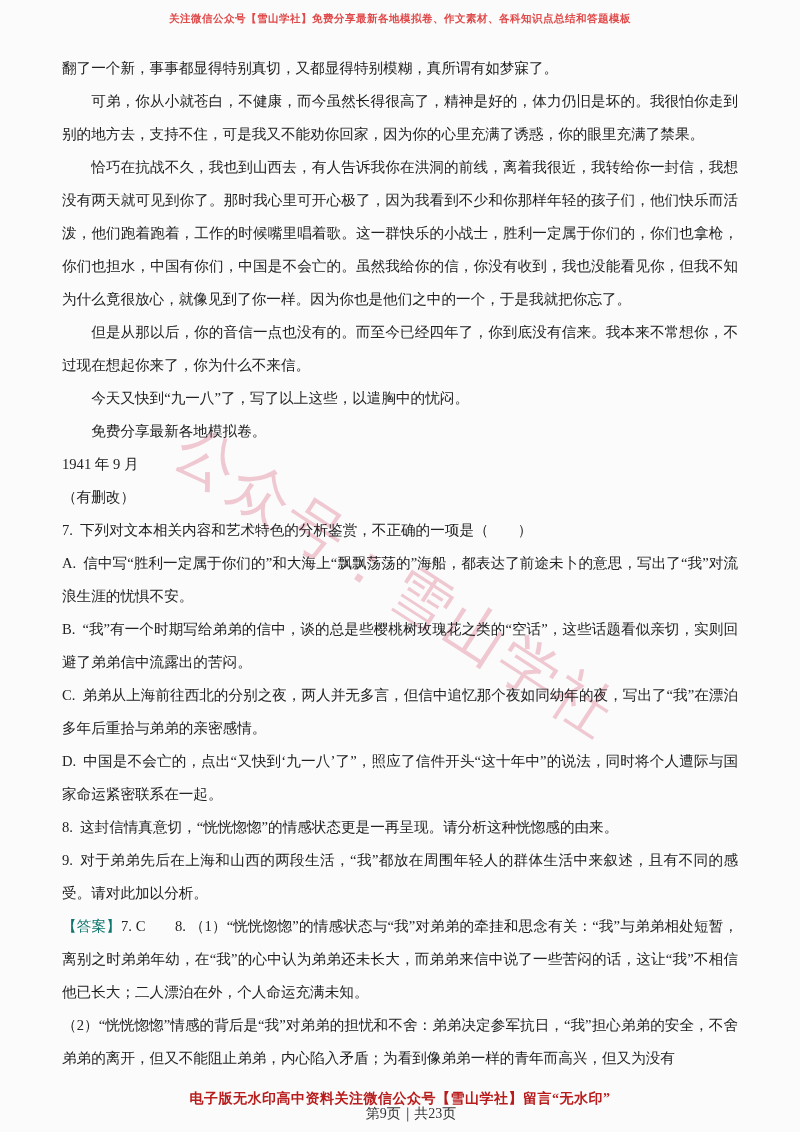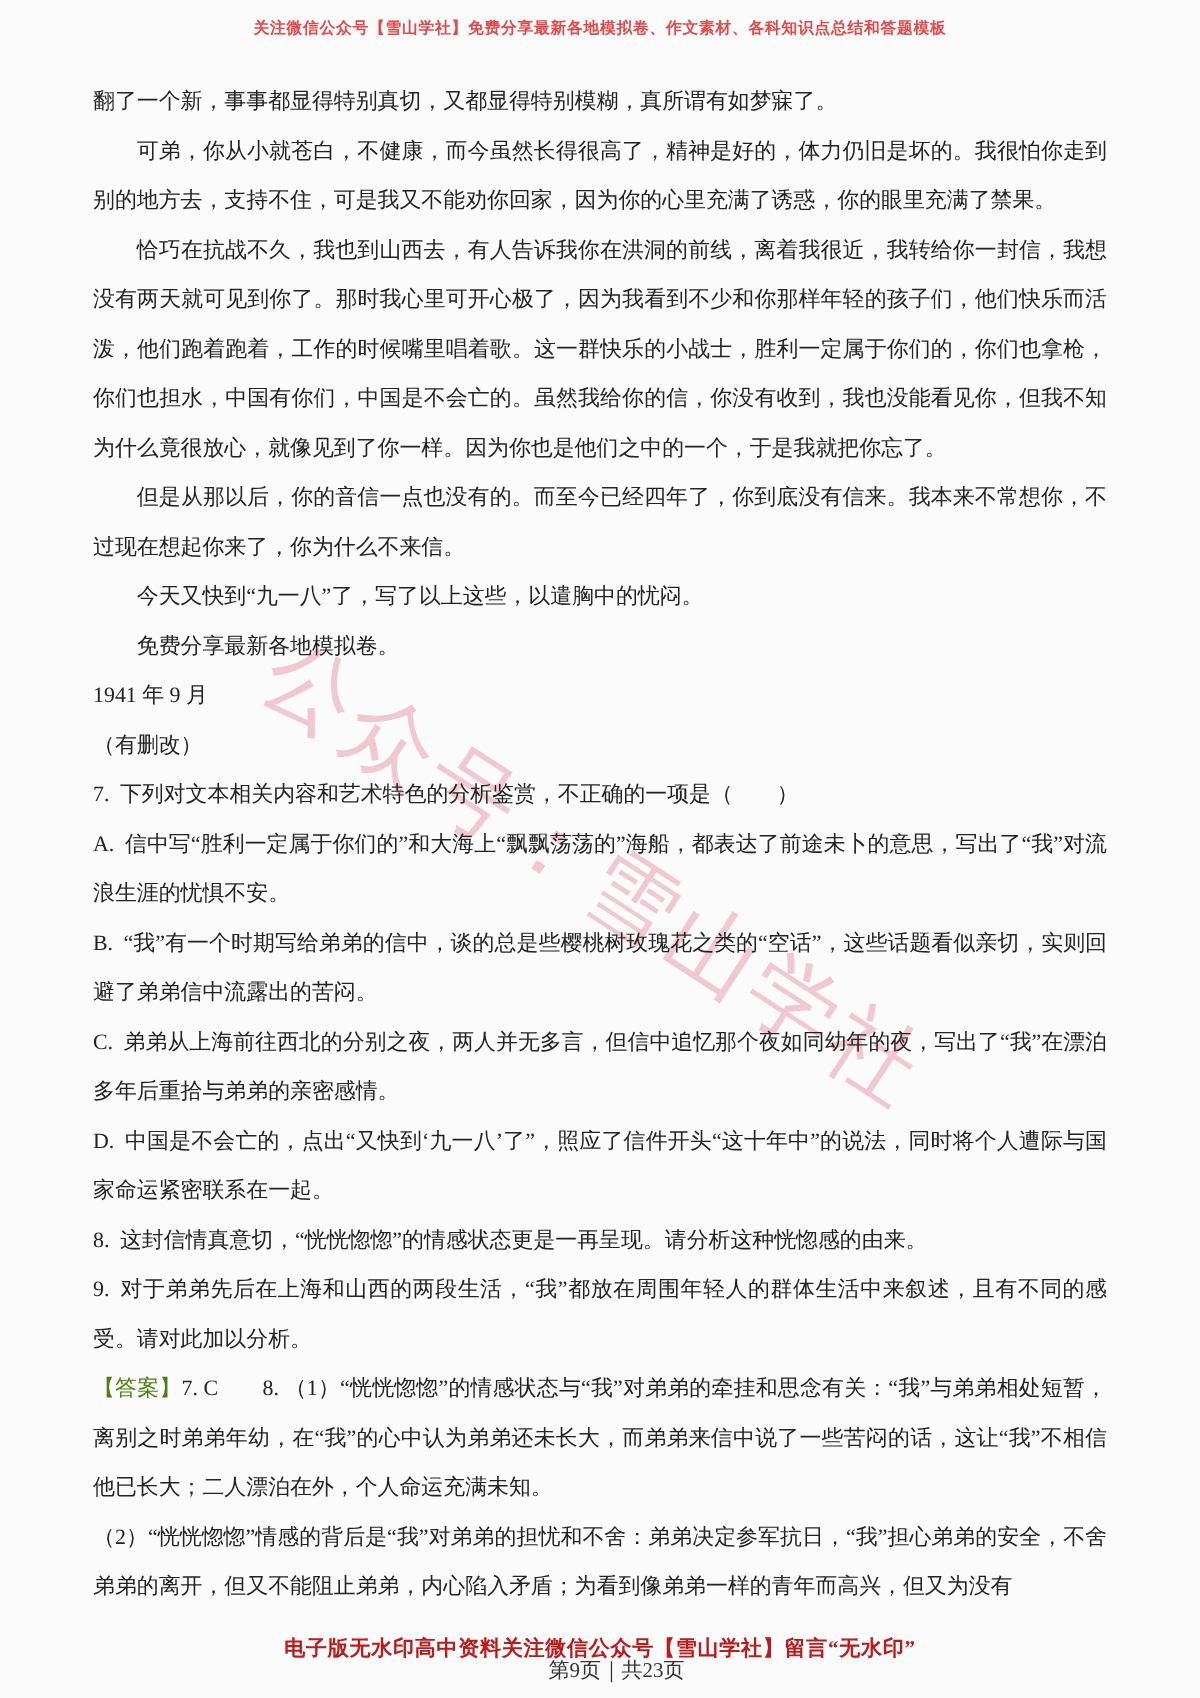--- a/index.html
+++ b/index.html
@@ -48,21 +48,21 @@
   }
   .content p {
     margin: 0;
     text-align: justify;
     text-justify: inter-ideograph;
   }
   p.indent { text-indent: 2em; }
   p.right-align { text-align: left; }
 
   .opt-label { margin-right: 7px; }
-  .answer-label { color: #4d7c0f; }
+  .answer-label { color: #0f766e; }
 
   .footer-notice {
     position: absolute;
     top: 1090px; left: 0; right: 0;
     text-align: center;
     color: #b91c1c;
     font-size: 14px;
     font-weight: 700;
     letter-spacing: 0.5px;
     z-index: 3;

